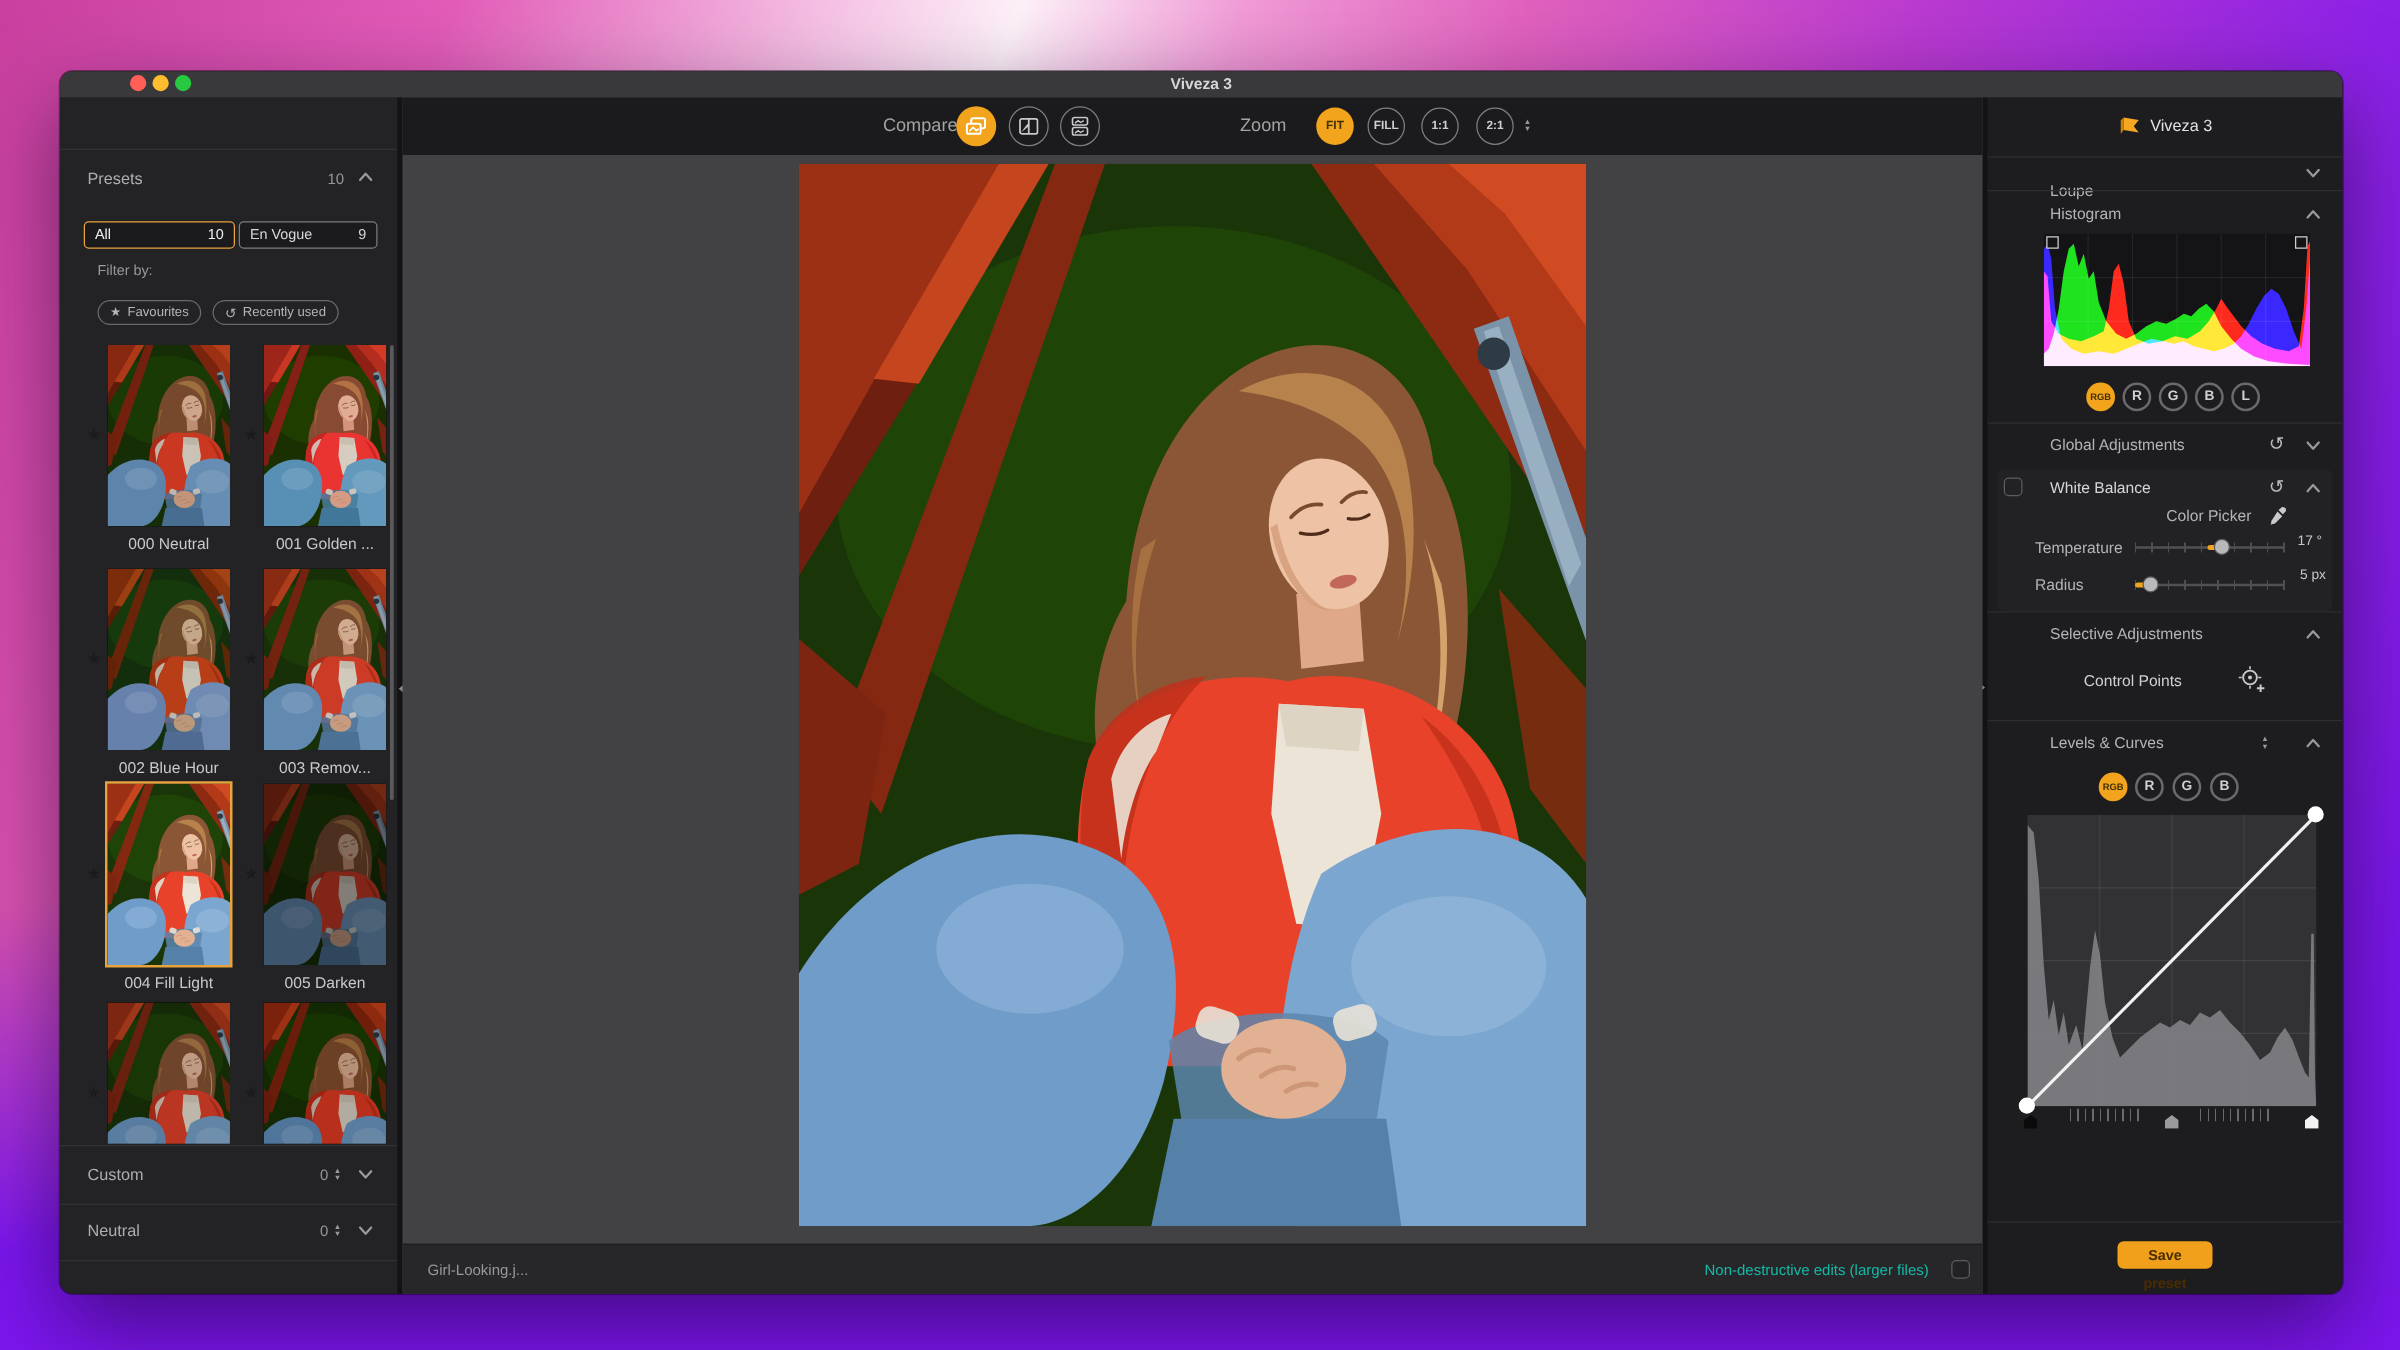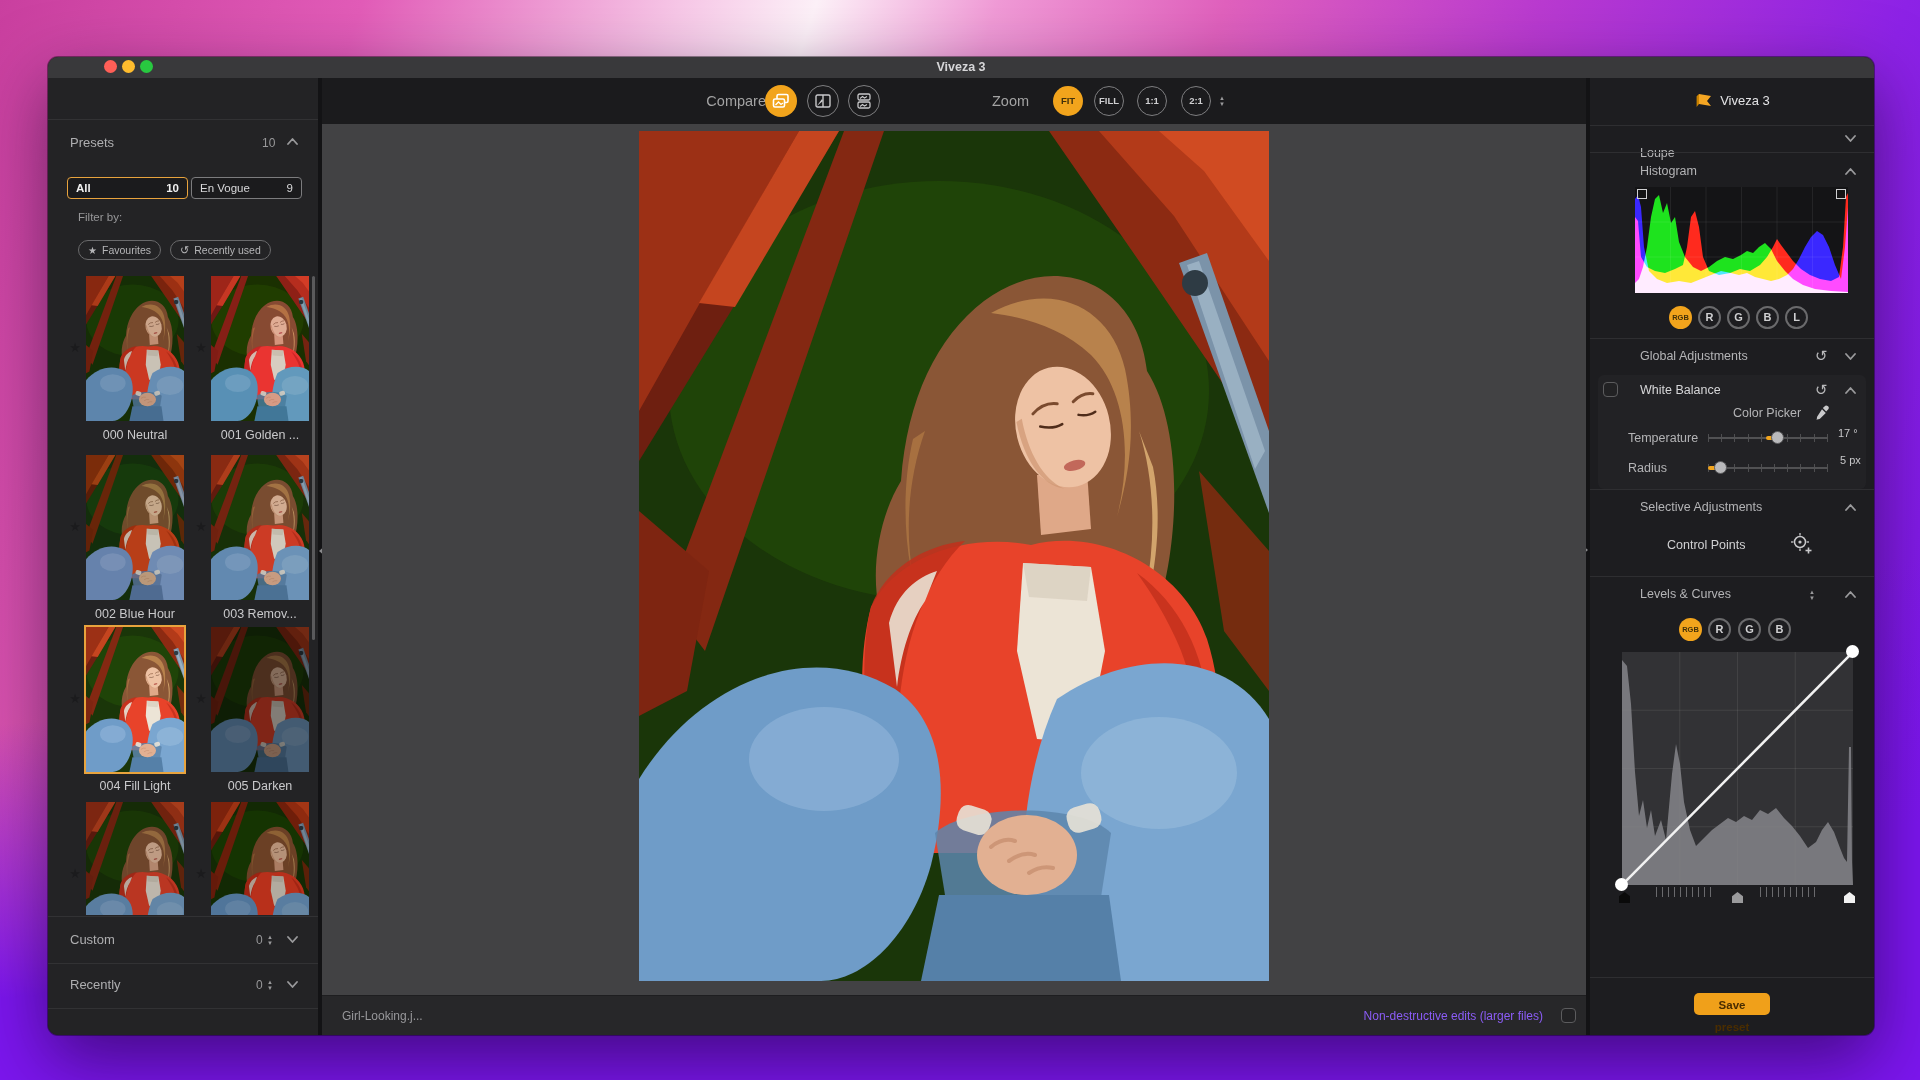--- a/index.html
+++ b/index.html
@@ -20,21 +20,21 @@
   .sidebar{position:absolute;left:0;top:21px;width:270px;height:957px;background:#232325;}
   .seam{position:absolute;top:21px;width:4px;height:957px;background:#131315;}
   .divider{position:absolute;left:0;width:270px;height:1px;background:#323234;}
   .side-label{color:#aeaeb0;font-size:13px;}
   .count{color:#98989a;font-size:12px;}
   .chev{display:inline-block;width:9px;height:9px;}
   .chev svg{display:block;}
   .tab{position:absolute;top:99px;height:22px;background:#1b1b1d;border-radius:4px;
     display:flex;align-items:center;justify-content:space-between;padding:0 8px;box-sizing:border-box;
     font-size:11.5px;color:#d8d8da;cursor:default;}
-  .tab.active{border:1.5px solid #e8a33d;color:#f0f0f0;font-weight:bold;}
+  .tab.active{border:1.5px solid #e8a33d;color:#f0f0f0;}
   .tab.idle{border:1px solid #7c7c7e;}
   .pill{position:absolute;top:162px;height:20px;border:1px solid #6a6a6c;border-radius:10px;
     display:flex;align-items:center;gap:5px;padding:0 9px;box-sizing:border-box;
     font-size:10.5px;color:#b5b5b7;background:#232325;}
   .grid{position:absolute;left:0;top:198px;width:270px;height:639px;overflow:hidden;}
   .thumb-row{position:absolute;width:248px;height:178px;}
   .thumb{position:absolute;width:98px;height:145px;top:0;overflow:hidden;background:#000;}
   .thumb.sel{outline:2px solid #e8a33d;}
   .thumb svg{display:block;}
   .pstar{position:absolute;width:14px;text-align:center;font-size:13px;color:#1b1b1d;top:64px;}
@@ -50,21 +50,21 @@
     box-sizing:border-box;display:flex;align-items:center;justify-content:center;}
   .cbtn.on{background:#f2a41c;border:none;}
   .zbtn{position:absolute;top:8px;width:30px;height:30px;border-radius:50%;border:1.5px solid #7e7e80;
     box-sizing:border-box;text-align:center;line-height:28px;font-size:9.5px;font-weight:bold;color:#cfcfd1;}
   .zbtn.on{background:#f2a41c;border:none;color:#41300a;line-height:30px;}
   .viewport{position:absolute;left:0;top:46px;width:1264px;height:871px;display:flex;justify-content:center;}
   .photo-main{margin-top:7px;width:630px;height:850px;}
   .statusbar{position:absolute;left:0;top:917px;width:1264px;height:40px;background:#272729;
     border-top:1px solid #1e1e20;display:flex;align-items:center;box-sizing:border-box;}
   .fname{margin-left:20px;font-size:12px;color:#97979a;}
-  .note{margin-left:auto;font-size:12px;color:#8b5cf6;}
+  .note{margin-left:auto;font-size:12px;color:#14b8a6;}
   .cbox{width:15px;height:15px;border:1.5px solid #5c5c5e;border-radius:4px;background:#222224;box-sizing:border-box;}
   .collapse{position:absolute;width:0;height:0;border-top:6px solid transparent;border-bottom:6px solid transparent;}
   
   .rpanel{position:absolute;left:1542px;top:21px;width:284px;height:957px;background:#1d1d20;}
   .rp-div{position:absolute;left:0;width:284px;height:1px;background:#2e2e31;}
   .rp-label{position:absolute;font-size:12.5px;color:#b4b4b6;}
   .reset{position:absolute;font-size:15px;color:#b8b8ba;line-height:14px;}
   .chan{position:absolute;width:23px;height:23px;border-radius:50%;border:2px solid #6a6a6c;
     box-sizing:border-box;text-align:center;line-height:19px;font-size:11px;font-weight:bold;color:#d0d0d2;}
   .chan.on{background:#f2a41c;border:none;line-height:23px;font-size:7.5px;color:#41300a;}
@@ -266,21 +266,21 @@
         <span class="count" style="position:absolute;left:208px;top:8px">0</span>
         <span class="stepper" style="position:absolute;left:219px;top:9px">▲<br>▼</span>
         <span class="chev" style="position:absolute;left:239px;top:10px">
             <svg width="11" height="9">
               <use href="#chev-down"></use>
             </svg>
           </span>
       </div>
       <div class="divider" style="top:885px"></div>
       <div class="sect-row" style="top:892px">
-        <span class="side-label" style="position:absolute;left:22px;top:7px">Recently</span>
+        <span class="side-label" style="position:absolute;left:22px;top:7px">Neutral</span>
         <span class="count" style="position:absolute;left:208px;top:8px">0</span>
         <span class="stepper" style="position:absolute;left:219px;top:9px">▲<br>▼</span>
         <span class="chev" style="position:absolute;left:239px;top:10px">
             <svg width="11" height="9">
               <use href="#chev-down"></use>
             </svg>
           </span>
       </div>
       <div class="divider" style="top:930px"></div>
     </div>

